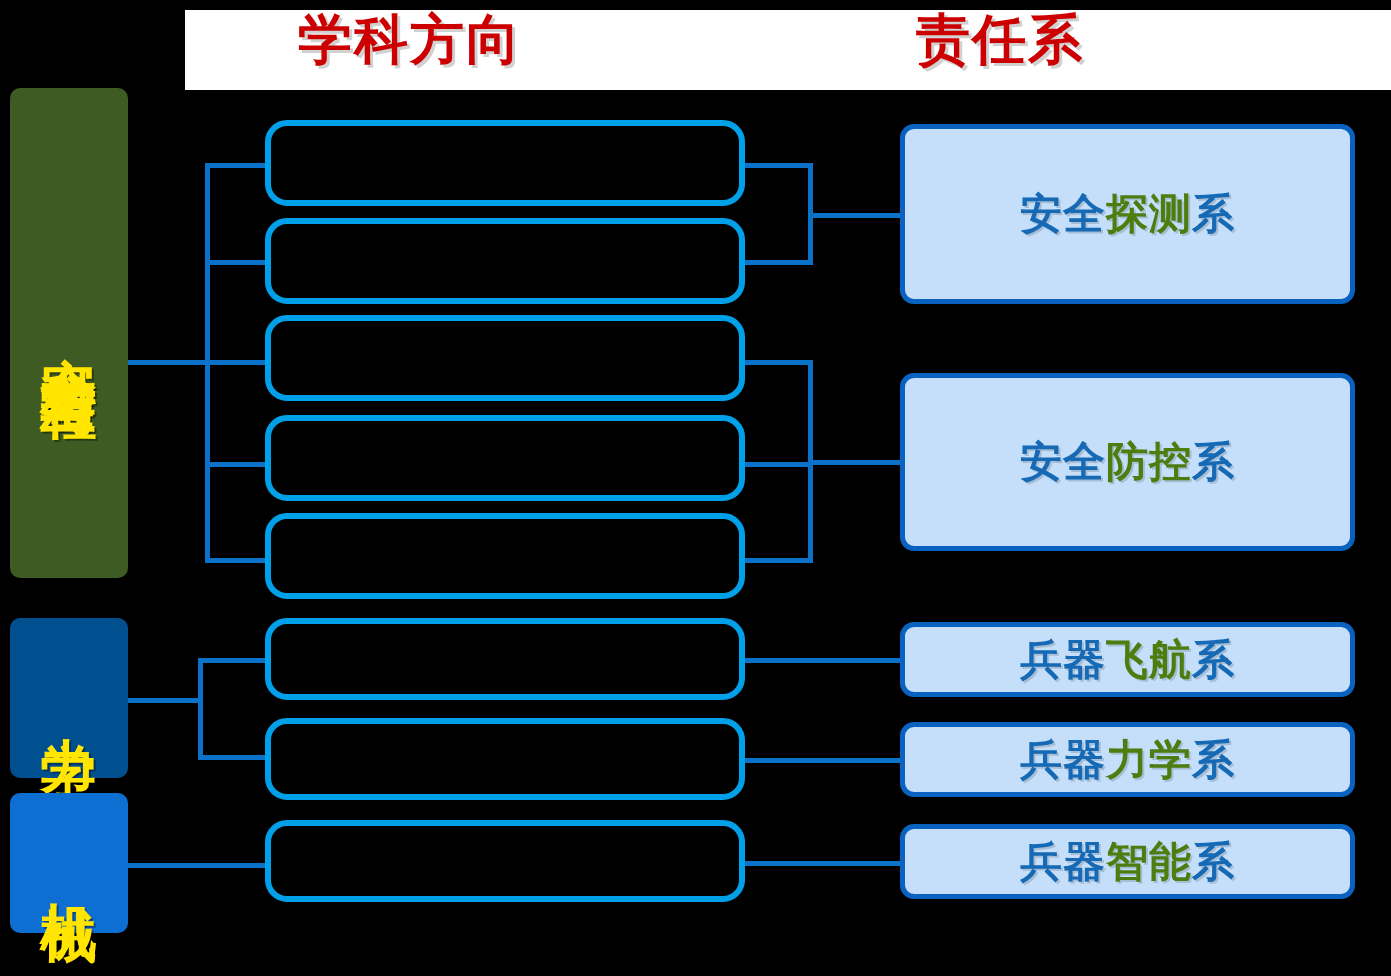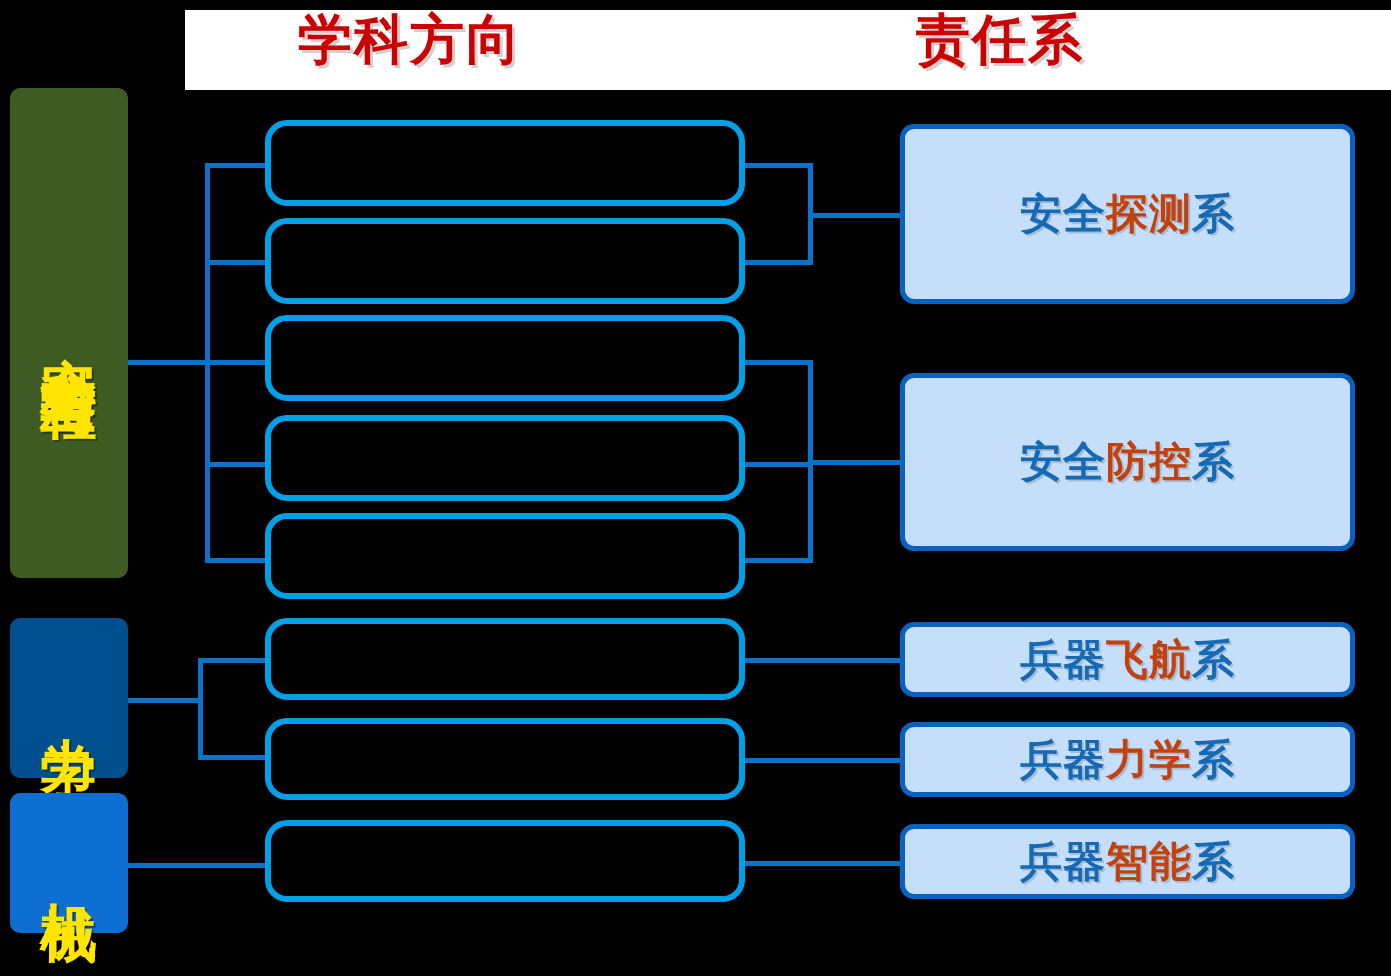--- a/index.html
+++ b/index.html
@@ -86,21 +86,21 @@
     box-sizing:border-box;
     display:flex;
     align-items:center;
     justify-content:center;
     font-size:42px;
     font-weight:bold;
     white-space:nowrap;
     letter-spacing:1px;
   }
   .dept-box .seg-blue{ color:#1569b5; text-shadow:2px 2px 0 rgba(0,0,0,.15);}
-  .dept-box .seg-red { color:#c2410c; text-shadow:2px 2px 0 rgba(0,0,0,.15);}
+  .dept-box .seg-red { color:#4d7c0f; text-shadow:2px 2px 0 rgba(0,0,0,.15);}
 
   
   .line{ position:absolute; background:#0a72c8; }
   .line.h{ height:5px; }
   .line.v{ width:5px; }
 </style>
 </head>
 <body>
 
 <div id="stage">

